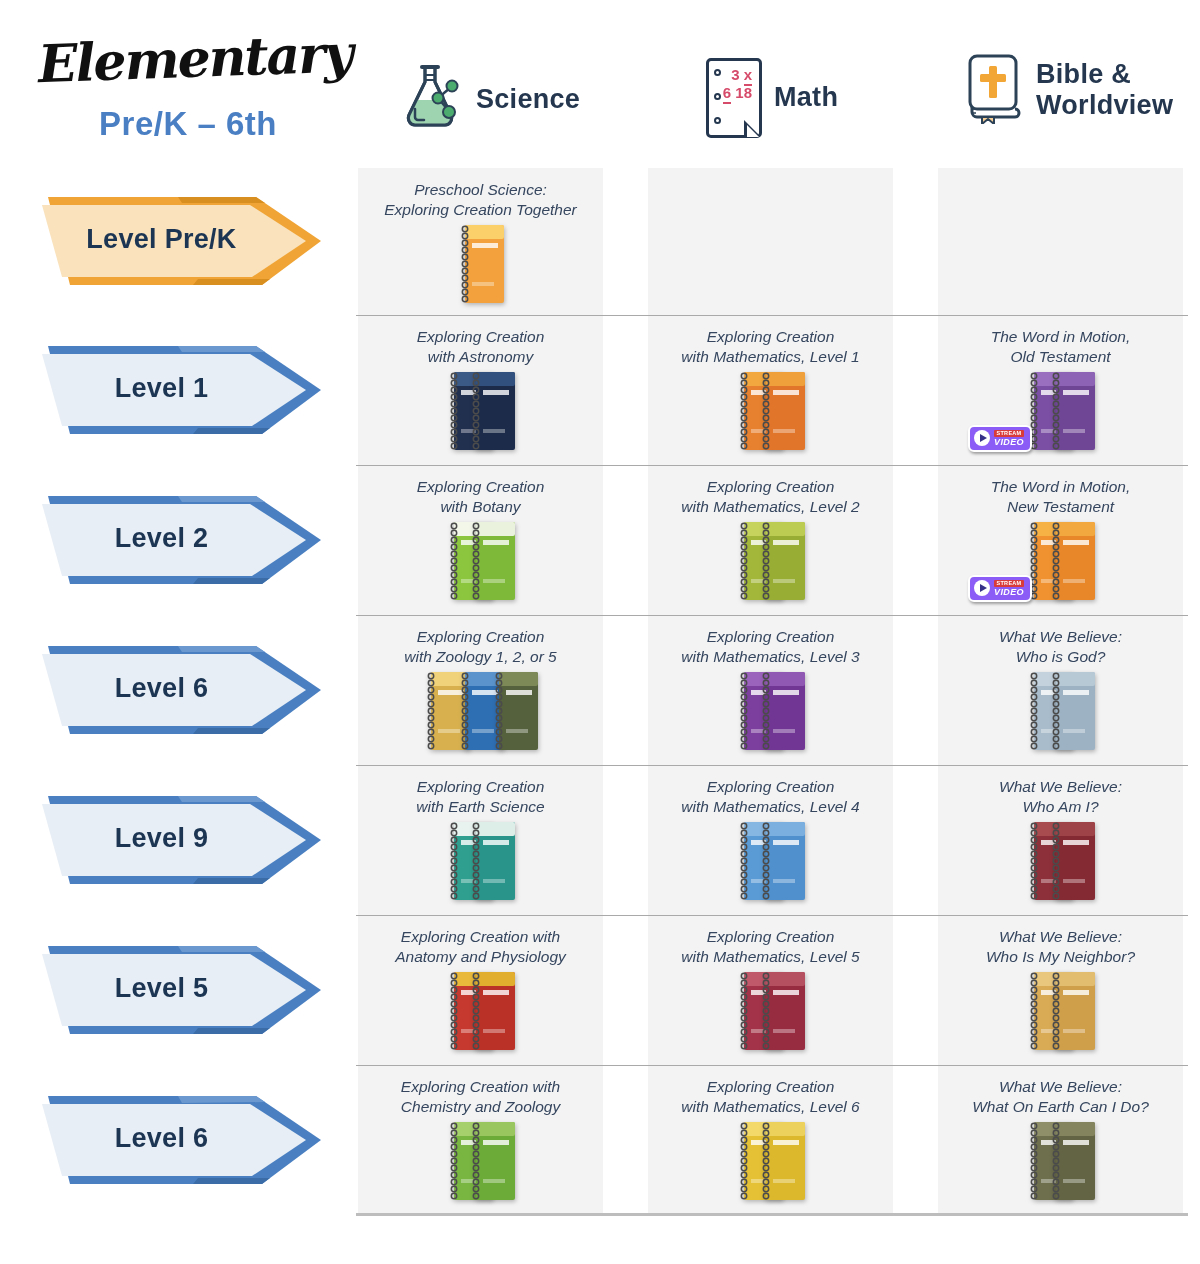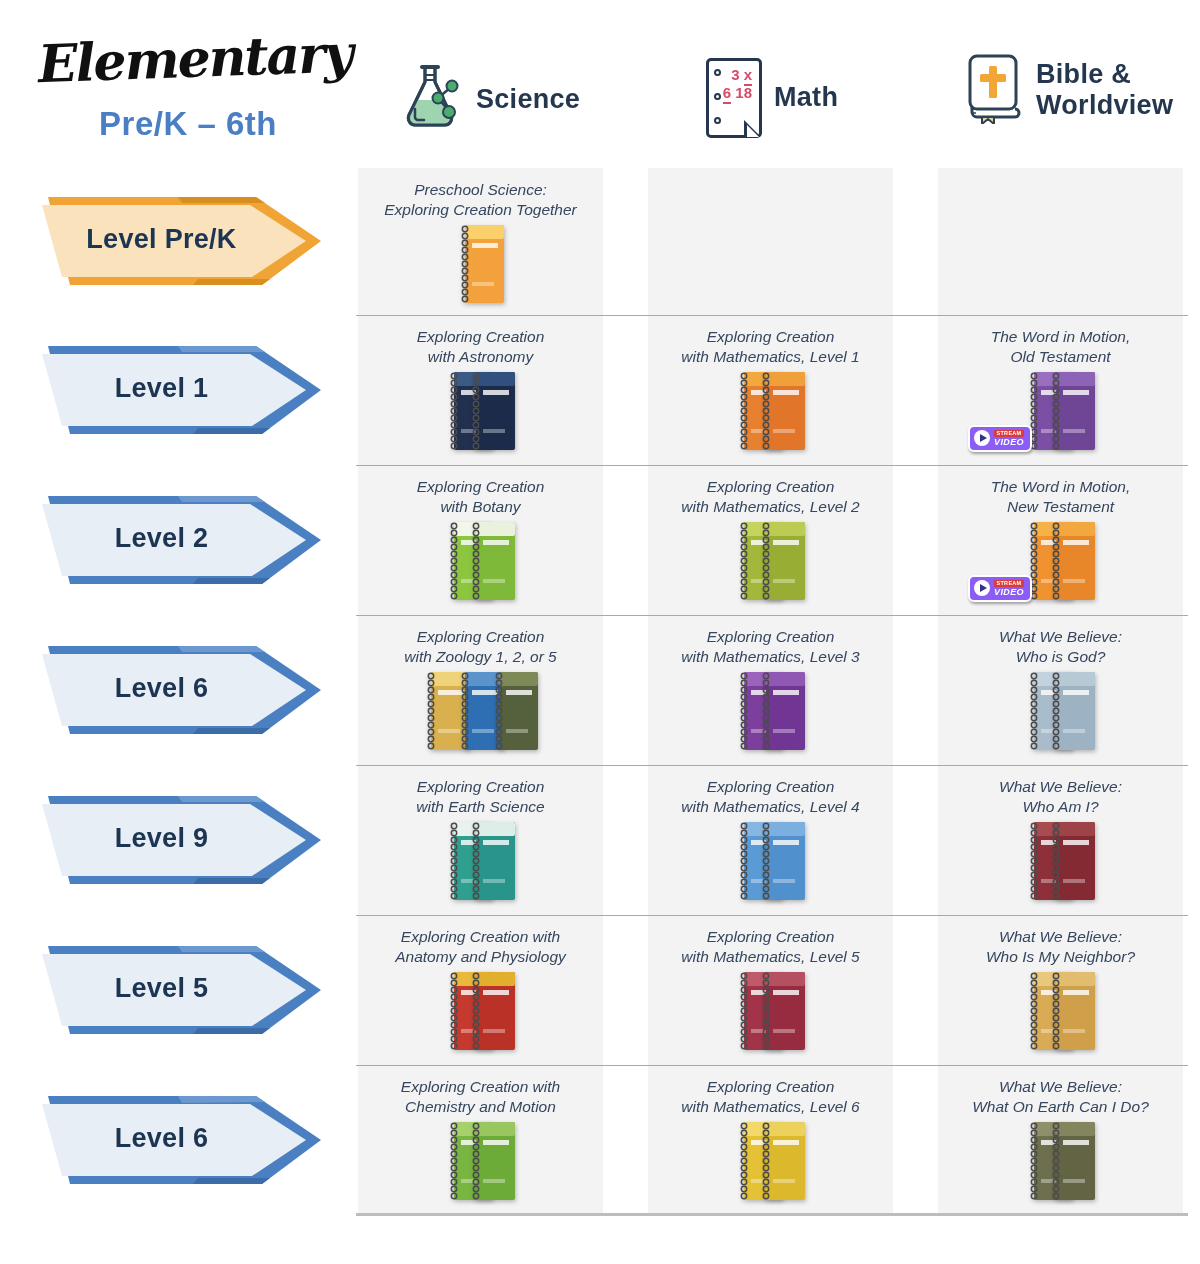--- a/index.html
+++ b/index.html
@@ -898,21 +898,21 @@
           <circle cx="10" cy="63" r="2.7" fill="none" stroke="#4b4b4b" stroke-width="1.5"></circle>
           <circle cx="10" cy="70" r="2.7" fill="none" stroke="#4b4b4b" stroke-width="1.5"></circle>
           <circle cx="10" cy="77" r="2.7" fill="none" stroke="#4b4b4b" stroke-width="1.5"></circle>
         </svg>
       </div>
   </div>
 
   <div class="cell" style="left:358px;top:1066px">
     <div class="ct">
       <span>Exploring Creation with</span>
-        <span>Chemistry and Motion</span>
+        <span>Chemistry and Zoology</span>
     </div>
     <div class="books">
         <svg width="52" height="84" viewBox="0 0 52 84">
     <rect x="10" y="3" width="39" height="78" rx="2" fill="#79b541"></rect>
     <rect x="10" y="3" width="39" height="14" rx="2" fill="#a5d06b"></rect>
     <rect x="17" y="21" width="26" height="5" fill="rgba(255,255,255,0.8)"></rect>
     <rect x="17" y="60" width="22" height="4" fill="rgba(255,255,255,0.35)"></rect>
     <circle cx="10" cy="7" r="2.7" fill="none" stroke="#4b4b4b" stroke-width="1.5"></circle>
           <circle cx="10" cy="14" r="2.7" fill="none" stroke="#4b4b4b" stroke-width="1.5"></circle>
           <circle cx="10" cy="21" r="2.7" fill="none" stroke="#4b4b4b" stroke-width="1.5"></circle>

